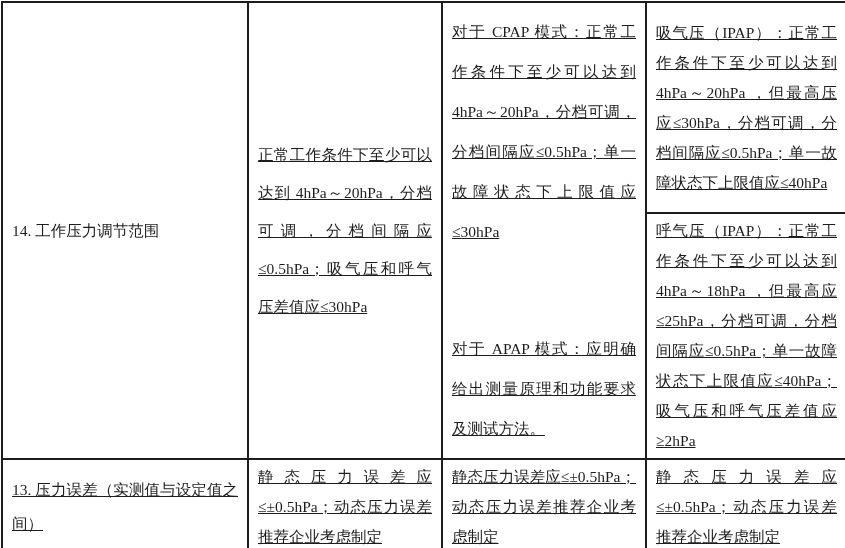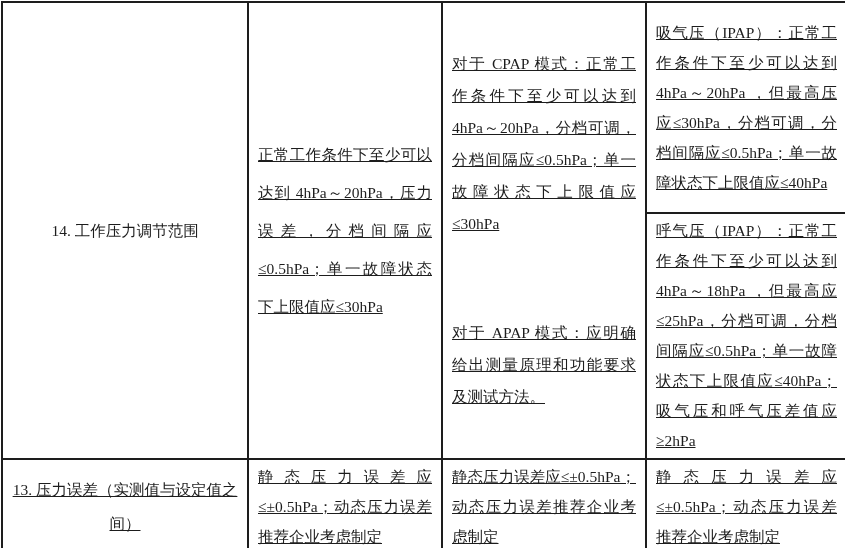--- a/index.html
+++ b/index.html
@@ -26,43 +26,43 @@
     padding: 2px 9px;
     font-size: 15.5px;
     overflow: hidden;
   }
   tr.r1 { height: 211px; }
   tr.r2 { height: 235px; }
   tr.r3 { height: 86px; }
 
   .just { text-align: justify; text-justify: inter-character; text-decoration: underline; }
   .lh38 { line-height: 38px; }
-  .lh32 { line-height: 32px; }
+  .lh32 { line-height: 40px; }
   .lh30 { line-height: 30px; }
-  .lh34 { line-height: 34px; text-align: center; }
+  .lh34 { line-height: 34px; }
   .apap-gap { margin-top: 77px; }
 </style>
 </head>
 <body>
 
 <div class="page">
   <table class="spec">
     <colgroup>
       <col style="width:246px">
       <col style="width:194px">
       <col style="width:204px">
       <col style="width:201px">
     </colgroup>
     <tbody>
       <tr class="r1">
         <td rowspan="2">
           <div class="lh34">14. 工作压力调节范围</div>
         </td>
         <td rowspan="2">
-          <div class="just lh38">正常工作条件下至少可以达到 4hPa～20hPa，压力误差，分档间隔应≤0.5hPa；单一故障状态下上限值应≤30hPa</div>
+          <div class="just lh38">正常工作条件下至少可以达到 4hPa～20hPa，分档可调，分档间隔应≤0.5hPa；吸气压和呼气压差值应≤30hPa</div>
         </td>
         <td rowspan="2">
           <div class="just lh32">对于 CPAP 模式：正常工作条件下至少可以达到 4hPa～20hPa，分档可调，分档间隔应≤0.5hPa；单一故障状态下上限值应≤30hPa</div>
           <div class="just lh32 apap-gap">对于 APAP 模式：应明确给出测量原理和功能要求及测试方法。</div>
         </td>
         <td>
           <div class="just lh30">吸气压（IPAP）：正常工作条件下至少可以达到 4hPa～20hPa ，但最高压应≤30hPa，分档可调，分档间隔应≤0.5hPa；单一故障状态下上限值应≤40hPa</div>
         </td>
       </tr>
       <tr class="r2">

